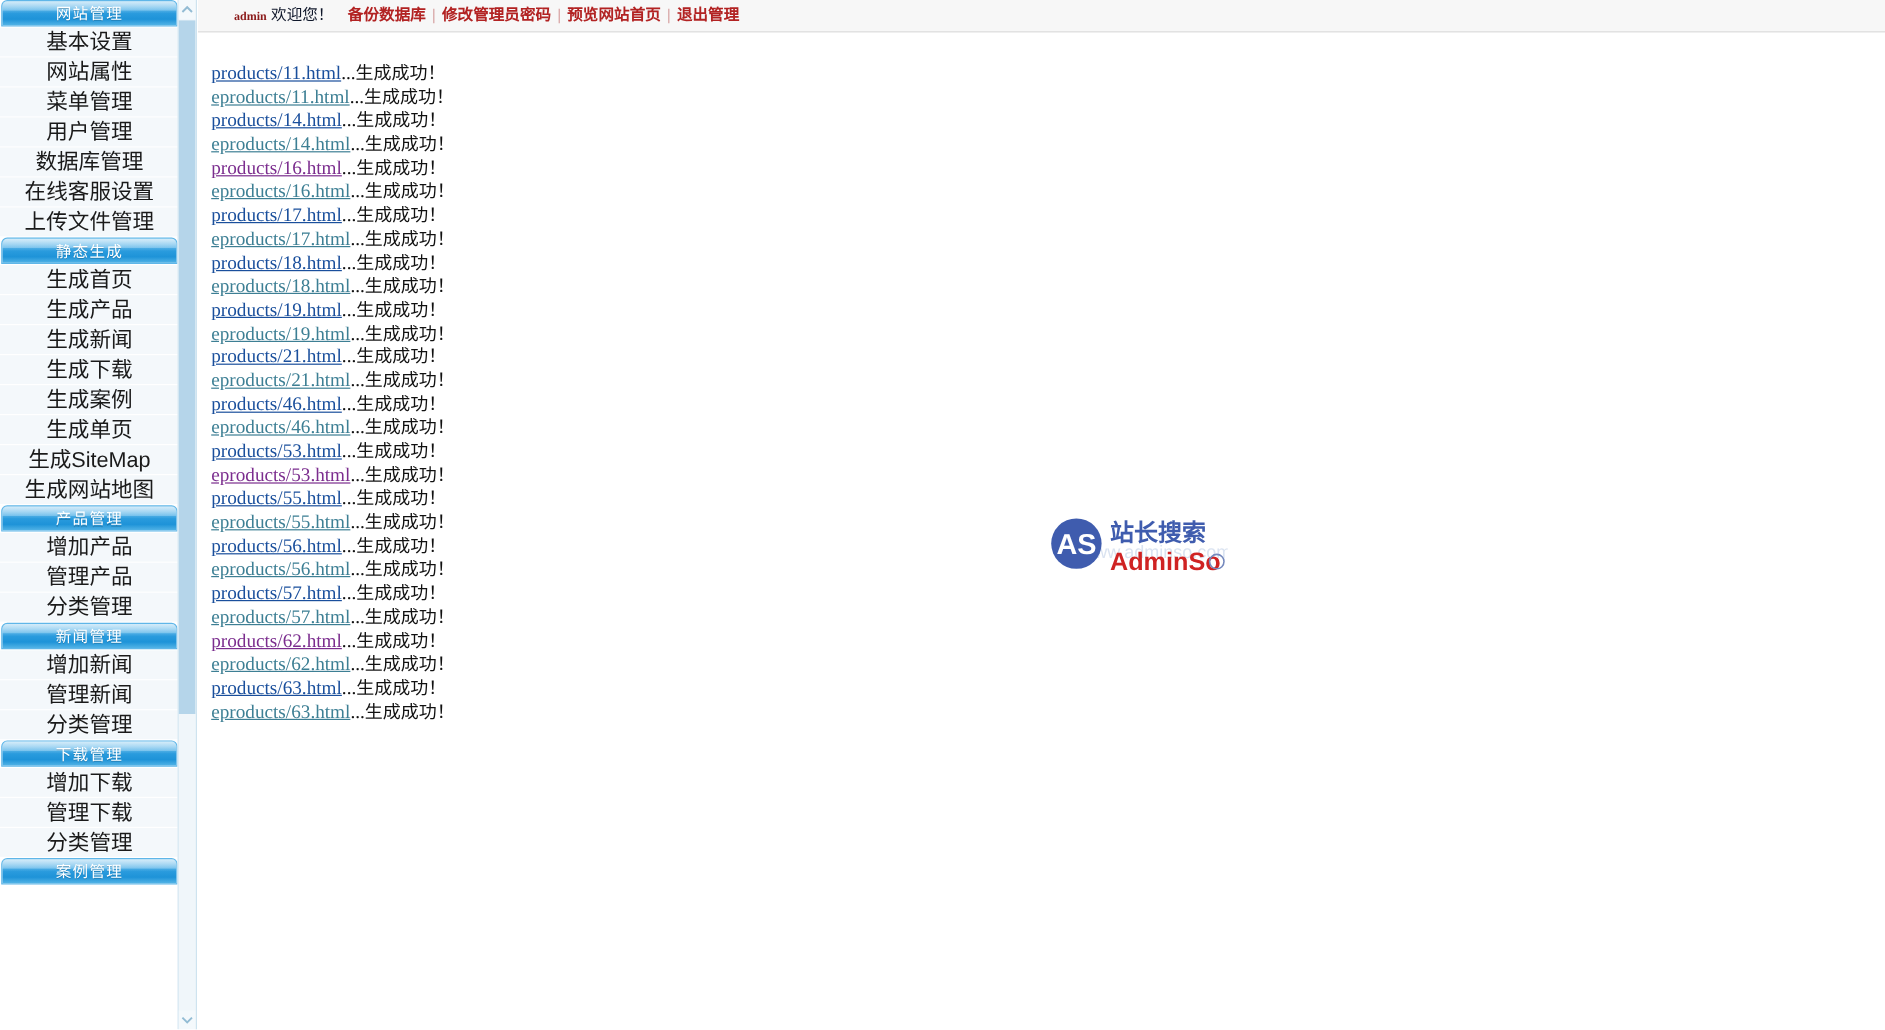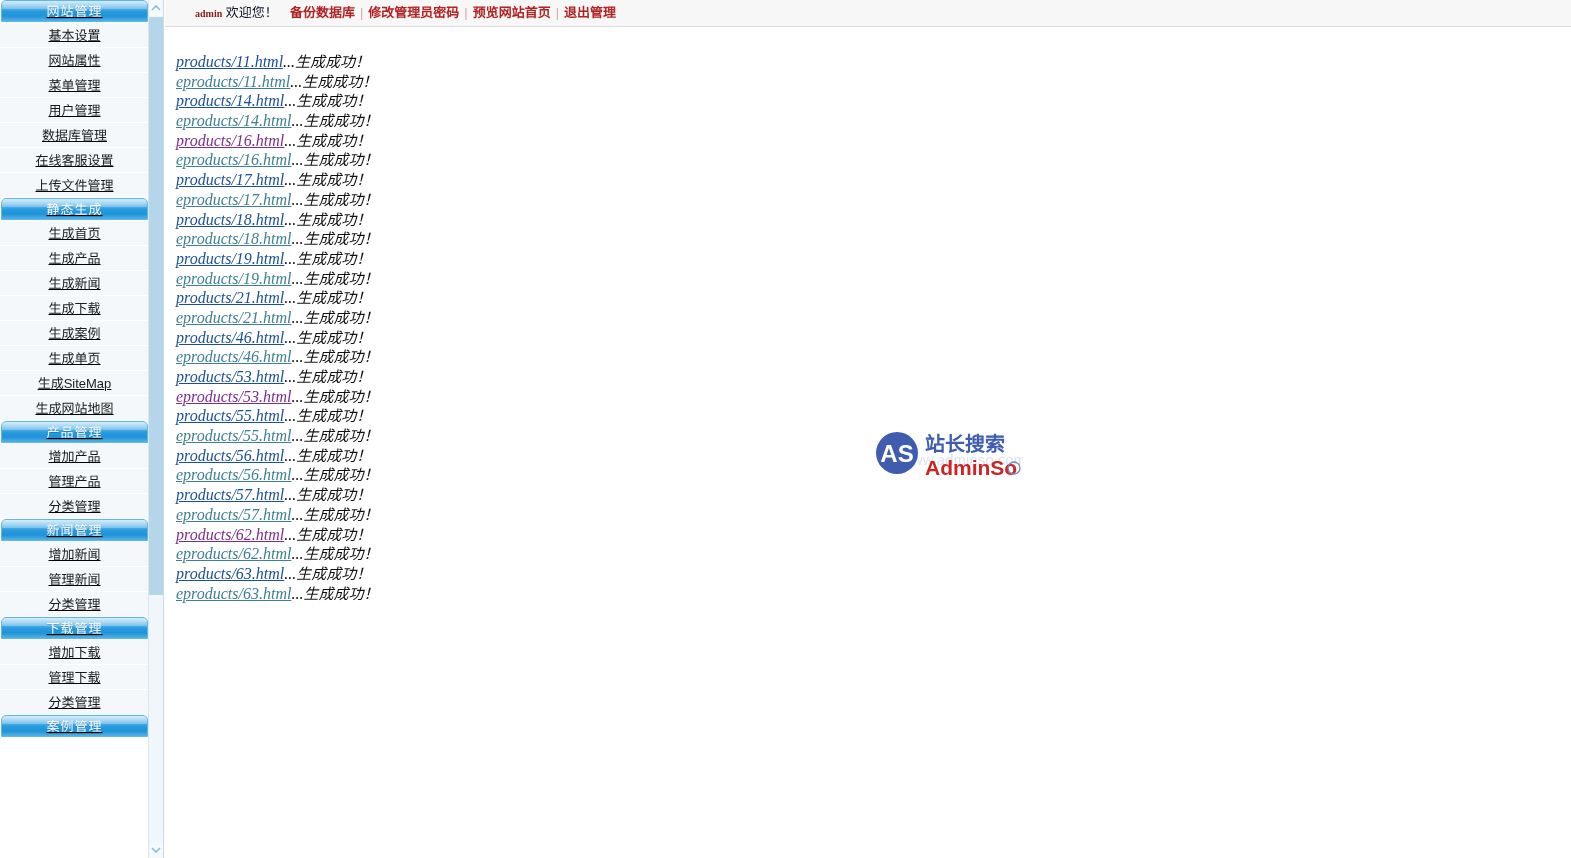--- a/index.html
+++ b/index.html
@@ -30,21 +30,20 @@
     border-right: 1px solid #c3dcec;
     overflow: hidden;
     box-sizing: border-box;
   }
 
   #sidebar-inner {
     position: absolute;
     left: 0; top: 0;
     width: 149px;
     background: #ffffff;
-    text-decoration: underline;
   }
 
   .nav-group { width: 149px; }
 
   .nav-header {
     position: relative;
     height: 22px;
     line-height: 22px;
     width: 147px;
     margin: 0 0 1px 1px;
@@ -69,21 +68,21 @@
     background: linear-gradient(to bottom, rgba(255,255,255,0.55), rgba(255,255,255,0.02));
     pointer-events: none;
   }
   .nav-header span { position: relative; z-index: 2; }
 
   .nav-item {
     height: 25px;
     line-height: 25px;
     width: 149px;
     text-align: center;
-    font-size: 13px;
+    font-size: 18px;
     color: #1a1a1a;
     background: #f4f8fb;
     border-bottom: 1px solid #ffffff;
     box-sizing: border-box;
     cursor: pointer;
     white-space: nowrap;
   }
 
   
   #sb-track {
@@ -168,21 +167,21 @@
   }
 
   #gen-list {
     position: absolute;
     left: 11px;
     top: 24px;
     font-family: "Liberation Serif", "DejaVu Serif", serif;
     font-size: 16px;
     line-height: 19.7px;
   }
-  .gen-row { white-space: nowrap; height: 19.7px; font-style: italic; }
+  .gen-row { white-space: nowrap; height: 19.7px; }
   .gen-row a {
     text-decoration: underline;
     font-family: "Liberation Serif", "DejaVu Serif", serif;
     font-size: 16px;
   }
   .gen-row a.lk-blue   { color: #1a4f9c; }
   .gen-row a.lk-teal   { color: #3d7f94; }
   .gen-row a.lk-purple { color: #7b2d8e; }
   .gen-row .msg {
     color: #111111;

